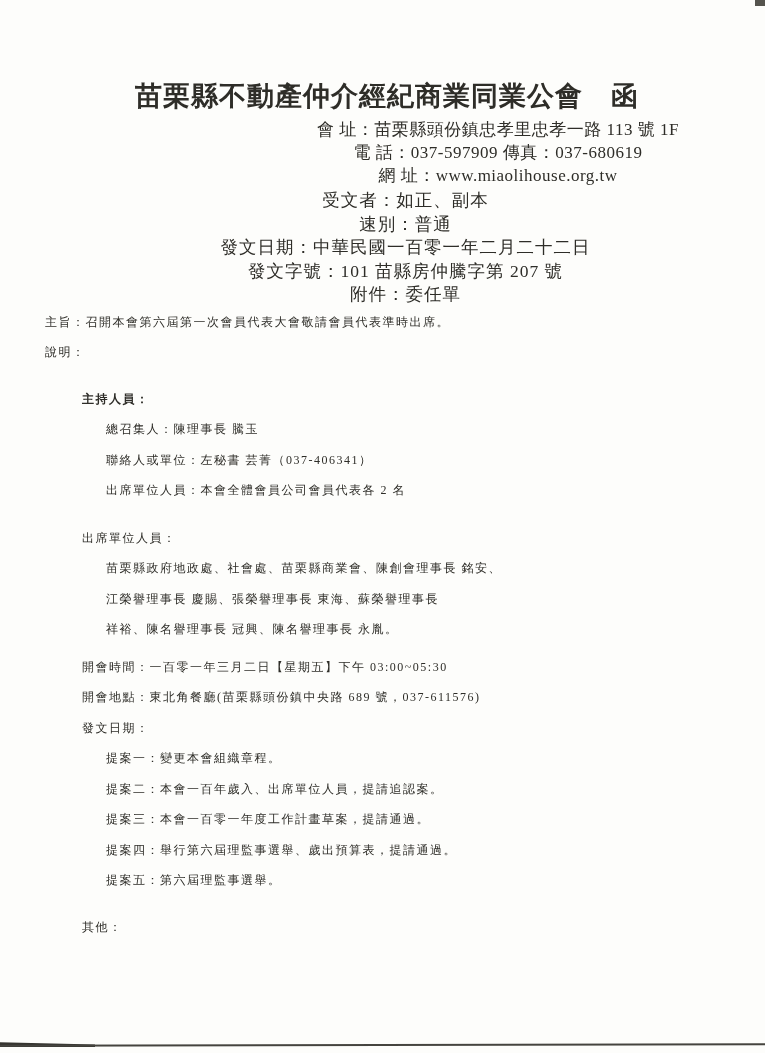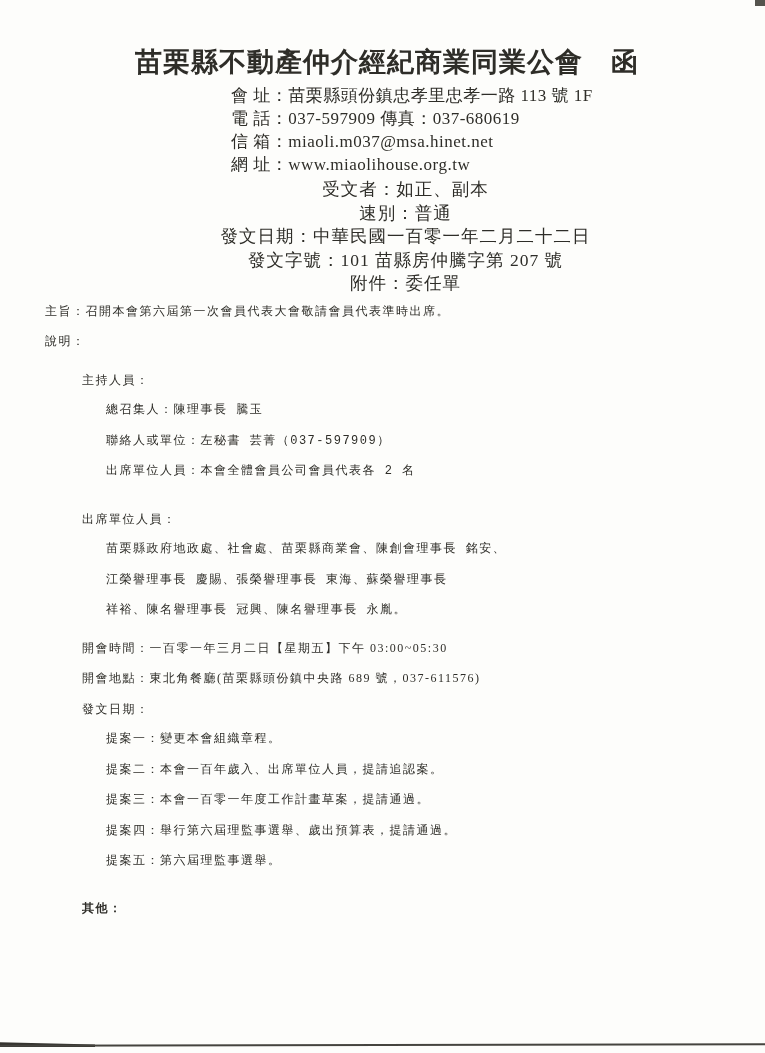--- a/index.html
+++ b/index.html
@@ -9,56 +9,56 @@
   }
   .page {
     position: relative;
     width: 765px;
     height: 1053px;
     background: #fdfdfb;
     overflow: hidden;
     color: #2e2d28;
   }
   .doc-title {
-    padding-top: 44px;
+    padding-top: 78px;
     margin-left: 135px;
     font-size: 27px;
     line-height: 36px;
     font-weight: bold;
     letter-spacing: 1px;
     white-space: nowrap;
   }
   .contact-block {
     margin: 4px 0 0 231px;
     font-size: 17px;
     line-height: 23px;
     letter-spacing: 0.5px;
   }
-  .contact-line { white-space: nowrap; }
+  .contact-line { white-space: nowrap; text-align: center; }
   .meta-block {
     margin: 2px 0 0 46px;
     font-size: 17.5px;
     line-height: 23.5px;
     letter-spacing: 1px;
     text-align: center;
   }
   .meta-line { white-space: nowrap; }
   .body-block {
     font-size: 12px;
     line-height: 30.5px;
     letter-spacing: 1.5px;
   }
   .line { white-space: nowrap; }
   .lvl0 { margin-left: 45px; }
   .lvl1 { margin-left: 82px; }
-  .lvl2 { margin-left: 106px; font-family: Liberation Mono, monospace; }
-  .gap-a { margin-top: 8px; }
+  .lvl2 { margin-left: 106px; }
+  .gap-a { margin-top: 16px; font-weight: bold; }
   .gap-b { margin-top: 17px; }
   .gap-c { margin-top: 7px; }
-  .gap-d { margin-top: 16px; font-weight: bold; }
+  .gap-d { margin-top: 16px; }
   .artifact-top-right {
     position: absolute;
     top: 0; right: 0;
     width: 10px; height: 6px;
     background: #55544e;
   }
   .artifact-bottom-line {
     position: absolute;
     left: 0; top: 1044px;
     width: 100%; height: 2px;
@@ -76,38 +76,37 @@
 </head>
 <body>
 
 <div class="page">
 
   <div class="doc-title">苗栗縣不動產仲介經紀商業同業公會　函</div>
 
   <div class="contact-block">
     <div class="contact-line">會 址：苗栗縣頭份鎮忠孝里忠孝一路 113 號 1F</div>
     <div class="contact-line">電 話：037-597909 傳真：037-680619</div>
-    <div class="contact-line">信 箱：miaoli.m037@msa.hinet.net</div>
     <div class="contact-line">網 址：www.miaolihouse.org.tw</div>
   </div>
 
   <div class="meta-block">
     <div class="meta-line">受文者：如正、副本</div>
     <div class="meta-line">速別：普通</div>
     <div class="meta-line">發文日期：中華民國一百零一年二月二十二日</div>
     <div class="meta-line">發文字號：101 苗縣房仲騰字第 207 號</div>
     <div class="meta-line">附件：委任單</div>
   </div>
 
   <div class="body-block">
     <div class="line lvl0">主旨：召開本會第六屆第一次會員代表大會敬請會員代表準時出席。</div>
     <div class="line lvl0">說明：</div>
     <div class="line lvl1 gap-a">主持人員：</div>
     <div class="line lvl2">總召集人：陳理事長 騰玉</div>
-    <div class="line lvl2">聯絡人或單位：左秘書 芸菁（037-597909）</div>
+    <div class="line lvl2">聯絡人或單位：左秘書 芸菁（037-406341）</div>
     <div class="line lvl2">出席單位人員：本會全體會員公司會員代表各 2 名</div>
     <div class="line lvl1 gap-b">出席單位人員：</div>
     <div class="line lvl2">苗栗縣政府地政處、社會處、苗栗縣商業會、陳創會理事長 銘安、</div>
     <div class="line lvl2">江榮譽理事長 慶賜、張榮譽理事長 東海、蘇榮譽理事長</div>
     <div class="line lvl2">祥裕、陳名譽理事長 冠興、陳名譽理事長 永胤。</div>
     <div class="line lvl1 gap-c">開會時間：一百零一年三月二日【星期五】下午 03:00~05:30</div>
     <div class="line lvl1">開會地點：東北角餐廳(苗栗縣頭份鎮中央路 689 號，037-611576)</div>
     <div class="line lvl1">發文日期：</div>
     <div class="line lvl2">提案一：變更本會組織章程。</div>
     <div class="line lvl2">提案二：本會一百年歲入、出席單位人員，提請追認案。</div>

